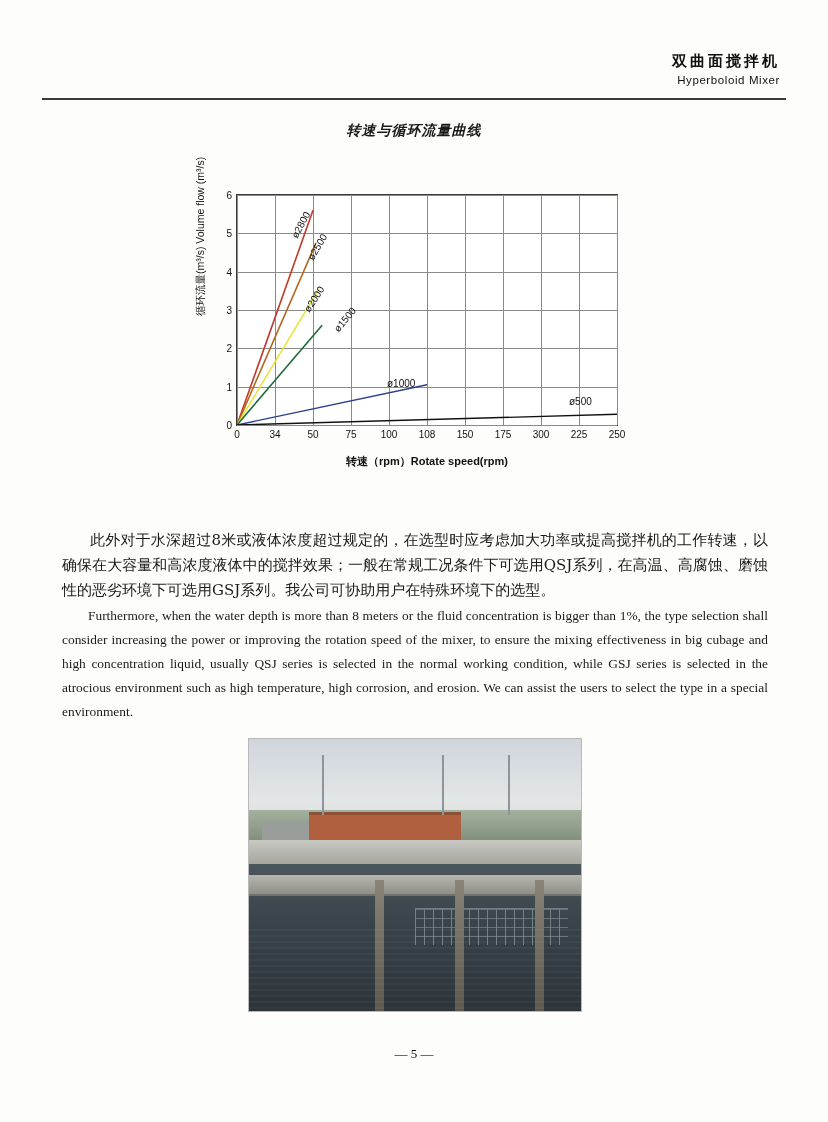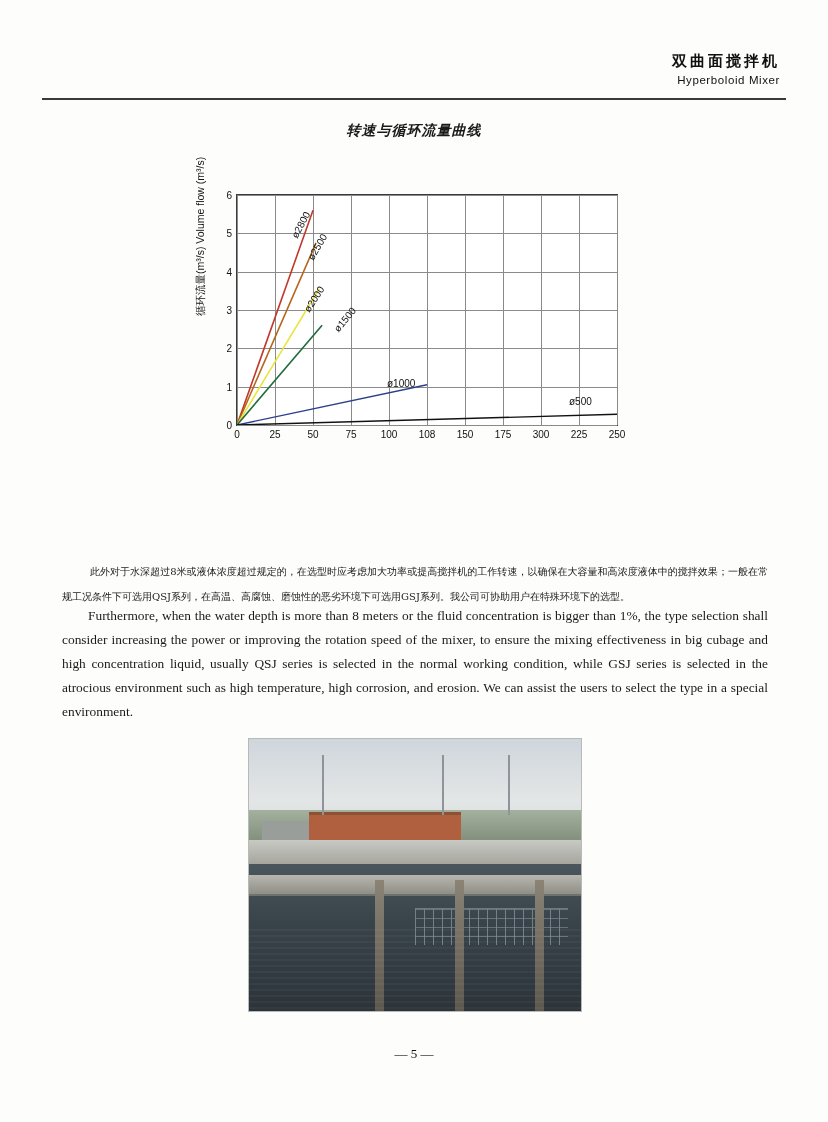--- a/index.html
+++ b/index.html
@@ -144,24 +144,23 @@
   
   .para {
     position: absolute;
     left: 62px;
     width: 706px;
     text-align: justify;
   }
   .para-cn {
     top: 528px;
     font-family: "DejaVu Serif", serif;
-    font-size: 10px;
+    font-size: 15px;
     line-height: 25px;
     text-indent: 28px;
-    margin-top: 31px;
   }
   .para-en {
     top: 604px;
     font-family: "Liberation Serif", serif;
     font-size: 13.4px;
     line-height: 24px;
     text-indent: 26px;
   }
   
   .photo {
@@ -281,21 +280,21 @@
 
       <div class="y-tick-label" style="top:100%">0</div>
       <div class="y-tick-label" style="top:83.333%">1</div>
       <div class="y-tick-label" style="top:66.667%">2</div>
       <div class="y-tick-label" style="top:50%">3</div>
       <div class="y-tick-label" style="top:33.333%">4</div>
       <div class="y-tick-label" style="top:16.667%">5</div>
       <div class="y-tick-label" style="top:0%">6</div>
 
       <div class="x-tick-label" style="left:0%">0</div>
-      <div class="x-tick-label" style="left:10%">25</div>
+      <div class="x-tick-label" style="left:10%">34</div>
       <div class="x-tick-label" style="left:20%">50</div>
       <div class="x-tick-label" style="left:30%">75</div>
       <div class="x-tick-label" style="left:40%">100</div>
       <div class="x-tick-label" style="left:50%">108</div>
       <div class="x-tick-label" style="left:60%">150</div>
       <div class="x-tick-label" style="left:70%">175</div>
       <div class="x-tick-label" style="left:80%">300</div>
       <div class="x-tick-label" style="left:90%">225</div>
       <div class="x-tick-label" style="left:100%">250</div>
 
@@ -308,20 +307,21 @@
         <line x1="0" y1="0" x2="250" y2="0.28" stroke="#111111" stroke-width="0.06" vector-effect="non-scaling-stroke" style="stroke-width:1.4"></line>
       </svg>
 
       <div class="series-label" style="left:62px;  top:34px;  transform:rotate(-62deg);">ø2800</div>
       <div class="series-label" style="left:78px;  top:56px;  transform:rotate(-60deg);">ø2500</div>
       <div class="series-label" style="left:74px;  top:108px; transform:rotate(-57deg);">ø2000</div>
       <div class="series-label" style="left:103px; top:128px; transform:rotate(-50deg);">ø1500</div>
       <div class="series-label" style="left:150px; top:183px;">ø1000</div>
       <div class="series-label" style="left:332px; top:201px;">ø500</div>
     </div>
+    <div class="x-axis-label">转速（rpm）Rotate speed(rpm)</div>
   </div>
 
   <div class="para para-cn">此外对于水深超过8米或液体浓度超过规定的，在选型时应考虑加大功率或提高搅拌机的工作转速，以确保在大容量和高浓度液体中的搅拌效果；一般在常规工况条件下可选用QSJ系列，在高温、高腐蚀、磨蚀性的恶劣环境下可选用GSJ系列。我公司可协助用户在特殊环境下的选型。</div>
   <div class="para para-en">Furthermore, when the water depth is more than 8 meters or the fluid concentration is bigger than 1%, the type selection shall consider increasing the power or improving the rotation speed of the mixer, to ensure the mixing effectiveness in big cubage and high concentration liquid, usually QSJ series is selected in the normal working condition, while GSJ series is selected in the atrocious environment such as high temperature, high corrosion, and erosion. We can assist the users to select the type in a special environment.</div>
 
   <div class="photo">
     <div class="ph-sky"></div>
     <div class="ph-trees"></div>
     <div class="ph-building2"></div>
     <div class="ph-building"></div>

